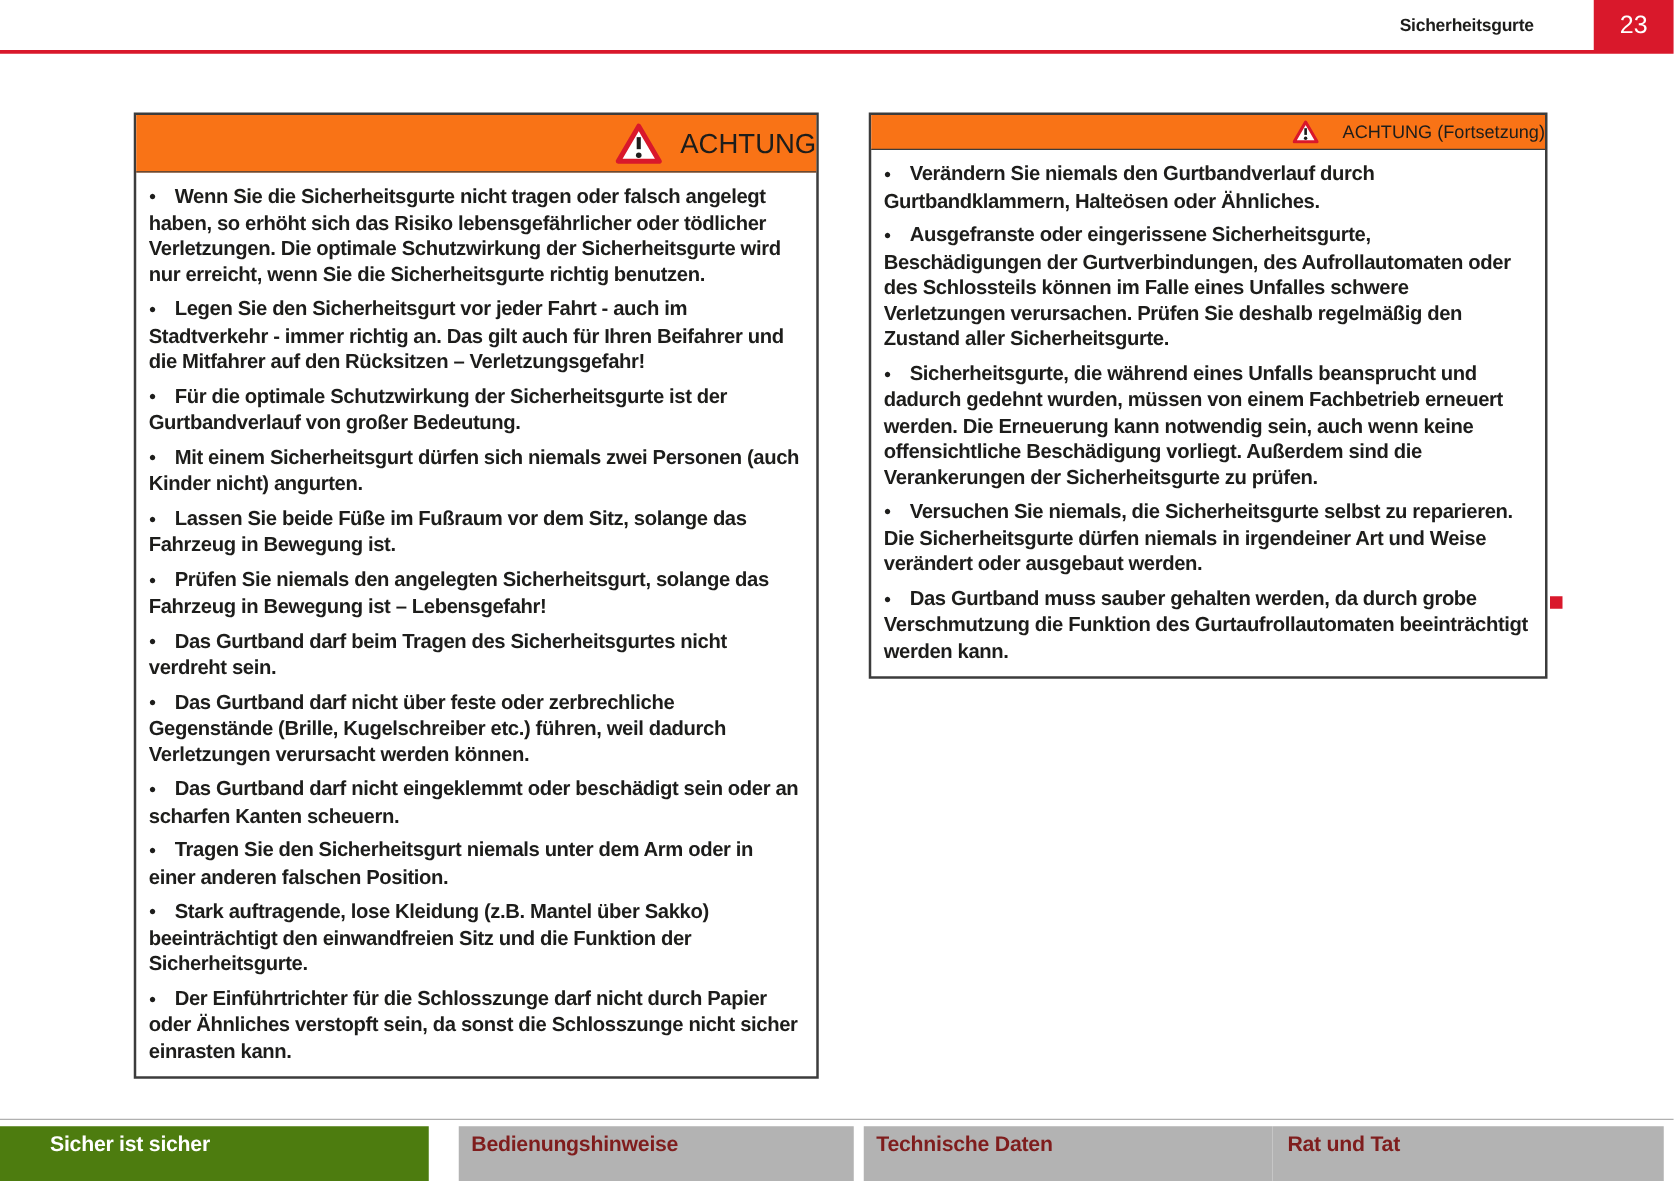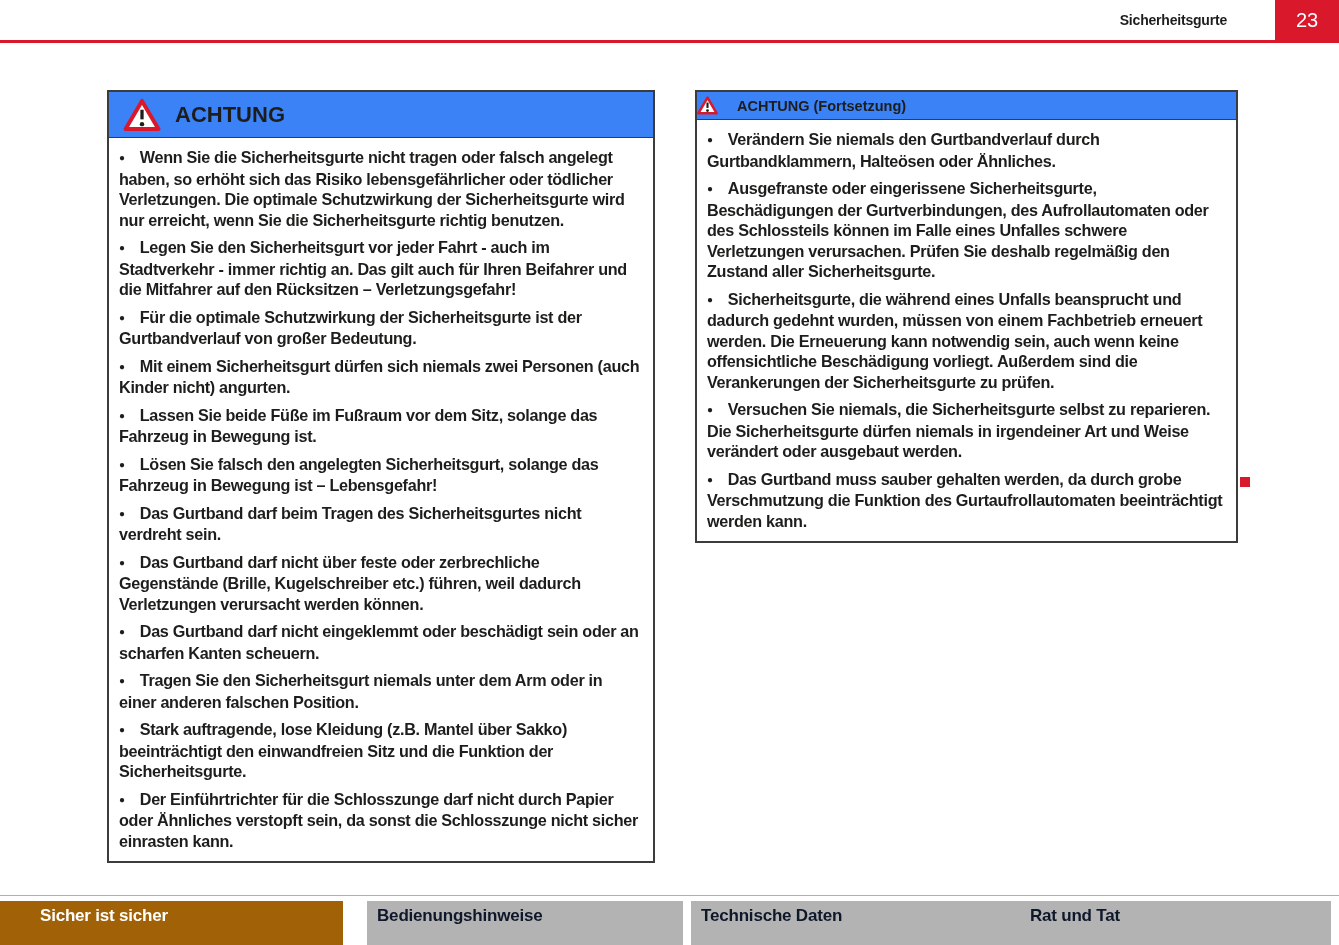--- a/index.html
+++ b/index.html
@@ -16,43 +16,43 @@
   }
   .page-badge{
     position:absolute;top:0;right:0;width:64px;height:40px;background:#d9182b;
     color:#ffffff;font-size:20px;font-weight:normal;display:flex;align-items:center;justify-content:center;
   }
   
   .warnbox{position:absolute;border:2px solid #3c3c3c;background:#ffffff;box-sizing:border-box;}
   .warnbox.left{left:107px;top:90px;width:548px;min-height:700px;}
   .warnbox.right{left:695px;top:90px;width:543px;min-height:407px;}
   .warnhead{
-    background:#3b82f6;border-bottom:1.5px solid #3c3c3c;display:flex;align-items:center;
-    color:#1d1d1b;font-weight:bold;box-sizing:border-box;
+    background:#f97316;border-bottom:1.5px solid #3c3c3c;display:flex;align-items:center;
+    color:#1d1d1b;font-weight:normal;box-sizing:border-box;justify-content:flex-end;
   }
   .warnbox.left  .warnhead{height:46px;padding-left:14px;font-size:22px;gap:14px;}
   .warnbox.right .warnhead{height:28px;padding-left:0;font-size:14.5px;gap:19px;}
   .warnbody{padding:9px 12px 10px 10px;border-radius:17px;}
   .warnbody p{
     margin:0 0 7px 0;font-size:16.2px;line-height:20.5px;font-weight:bold;color:#1d1d1b;
     letter-spacing:-0.3px;
   }
   .warnbody p:last-child{margin-bottom:0;}
   .dot{font-size:10px;vertical-align:2px;margin-right:15px;}
   .tri-icon{display:inline-flex;flex:0 0 auto;}
   
   .end-marker{position:absolute;left:1240px;top:477px;width:10px;height:10px;background:#d9182b;}
   
   .footer-rule{position:absolute;left:0;top:895px;width:1339px;height:1px;background:#b0b0b0;}
   .footer{position:absolute;left:0;top:901px;width:1339px;height:44px;display:flex;}
   .ftab{
     height:44px;box-sizing:border-box;padding-top:5px;font-size:17px;font-weight:bold;
-    color:#0f172a;background:#b3b3b3;letter-spacing:-0.2px;
+    color:#7f1d1d;background:#b3b3b3;letter-spacing:-0.2px;
   }
-  .ftab.t0{width:347px;background:#a16207;color:#ffffff;padding-left:40px;margin-right:24px;}
+  .ftab.t0{width:347px;background:#4d7c0f;color:#ffffff;padding-left:40px;margin-right:24px;}
   .ftab.t1{width:320px;padding-left:10px;margin-right:8px;}
   .ftab.t2{width:317px;padding-left:12px;margin-right:8px;}
   .ftab.t3{width:331px;padding-left:10px;}
 </style>
 </head>
 <body>
 
 <div class="header-title">Sicherheitsgurte</div>
 <div class="page-badge">23</div>
 <div class="header-rule"></div>
@@ -67,21 +67,21 @@
       </svg>
     </span>
     <span>ACHTUNG</span>
   </div>
   <div class="warnbody">
     <p><span class="dot">●</span><span>Wenn Sie die Sicherheitsgurte nicht tragen oder falsch angelegt haben, so erhöht sich das Risiko lebensgefährlicher oder tödlicher Verletzungen. Die optimale Schutzwirkung der Sicherheitsgurte wird nur erreicht, wenn Sie die Sicherheitsgurte richtig benutzen.</span></p>
     <p><span class="dot">●</span><span>Legen Sie den Sicherheitsgurt vor jeder Fahrt - auch im Stadtverkehr - immer richtig an. Das gilt auch für Ihren Beifahrer und die Mitfahrer auf den Rücksitzen – Verletzungsgefahr!</span></p>
     <p><span class="dot">●</span><span>Für die optimale Schutzwirkung der Sicherheitsgurte ist der Gurtbandverlauf von großer Bedeutung.</span></p>
     <p><span class="dot">●</span><span>Mit einem Sicherheitsgurt dürfen sich niemals zwei Personen (auch Kinder nicht) angurten.</span></p>
     <p><span class="dot">●</span><span>Lassen Sie beide Füße im Fußraum vor dem Sitz, solange das Fahrzeug in Bewegung ist.</span></p>
-    <p><span class="dot">●</span><span>Lösen Sie falsch den angelegten Sicherheitsgurt, solange das Fahrzeug in Bewegung ist – Lebensgefahr!</span></p>
+    <p><span class="dot">●</span><span>Prüfen Sie niemals den angelegten Sicherheitsgurt, solange das Fahrzeug in Bewegung ist – Lebensgefahr!</span></p>
     <p><span class="dot">●</span><span>Das Gurtband darf beim Tragen des Sicherheitsgurtes nicht verdreht sein.</span></p>
     <p><span class="dot">●</span><span>Das Gurtband darf nicht über feste oder zerbrechliche Gegenstände (Brille, Kugelschreiber etc.) führen, weil dadurch Verletzungen verursacht werden können.</span></p>
     <p><span class="dot">●</span><span>Das Gurtband darf nicht eingeklemmt oder beschädigt sein oder an scharfen Kanten scheuern.</span></p>
     <p><span class="dot">●</span><span>Tragen Sie den Sicherheitsgurt niemals unter dem Arm oder in einer anderen falschen Position.</span></p>
     <p><span class="dot">●</span><span>Stark auftragende, lose Kleidung (z.B. Mantel über Sakko) beeinträchtigt den einwandfreien Sitz und die Funktion der Sicherheitsgurte.</span></p>
     <p><span class="dot">●</span><span>Der Einführtrichter für die Schlosszunge darf nicht durch Papier oder Ähnliches verstopft sein, da sonst die Schlosszunge nicht sicher einrasten kann.</span></p>
   </div>
 </div>
 
 <div class="warnbox right">

